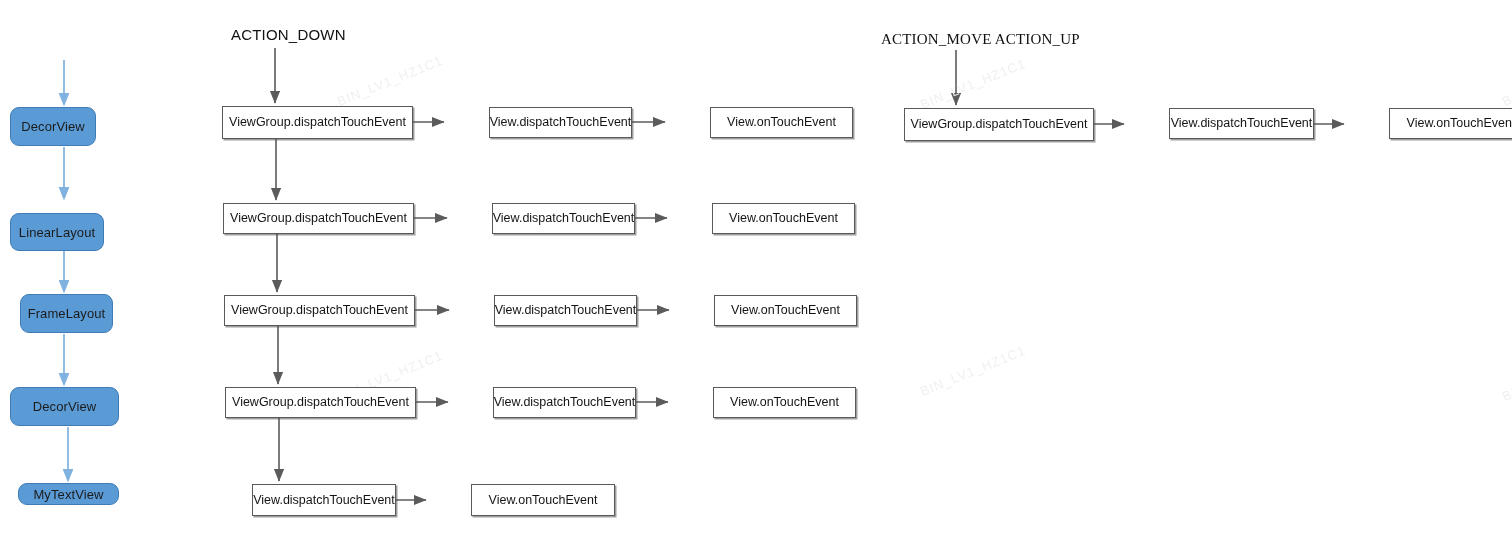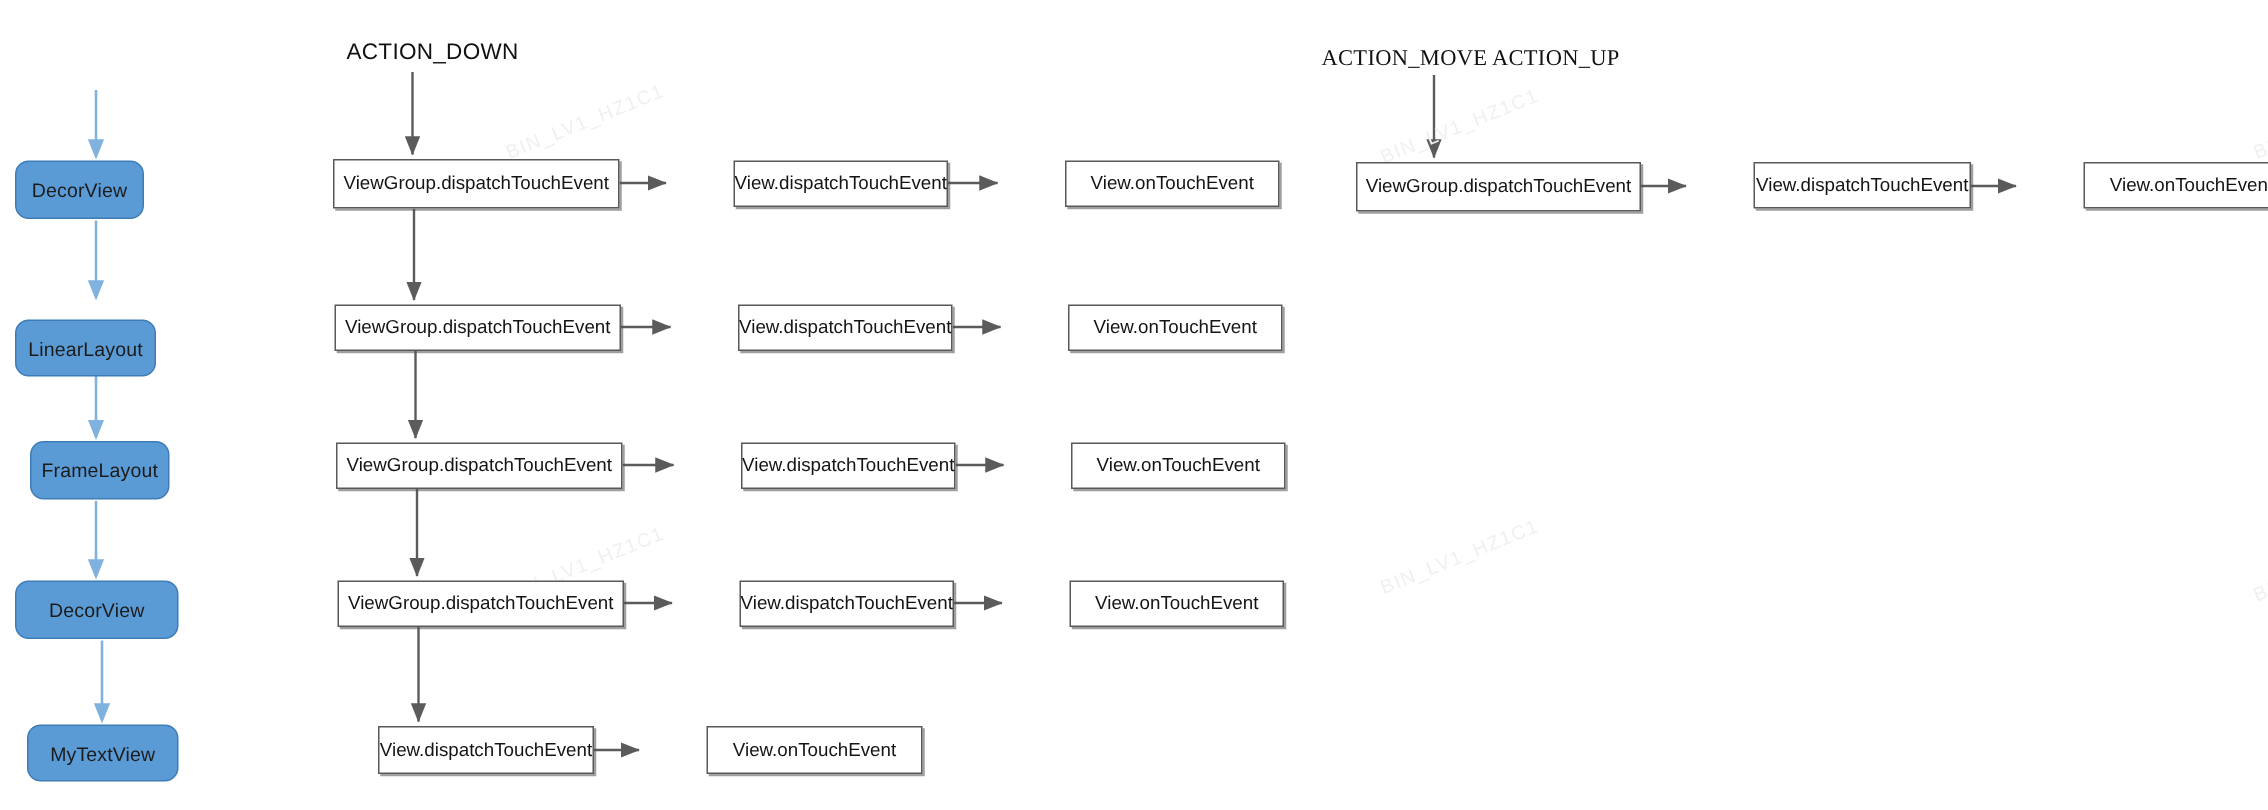--- a/index.html
+++ b/index.html
@@ -136,21 +136,21 @@
   <div class="wm-diag" style="left:918px;top:98px;">BIN_LV1_HZ1C1</div>
   <div class="wm-diag" style="left:335px;top:390px;">BIN_LV1_HZ1C1</div>
   <div class="wm-diag" style="left:918px;top:385px;">BIN_LV1_HZ1C1</div>
   <div class="wm-diag" style="left:1500px;top:95px;">BIN_LV1_HZ1C1</div>
   <div class="wm-diag" style="left:1500px;top:390px;">BIN_LV1_HZ1C1</div>
 
   <div class="vnode" style="left:10px;top:107px;width:86px;height:39px;">DecorView</div>
   <div class="vnode" style="left:10px;top:213px;width:94px;height:38px;">LinearLayout</div>
   <div class="vnode" style="left:20px;top:294px;width:93px;height:39px;">FrameLayout</div>
   <div class="vnode" style="left:10px;top:387px;width:109px;height:39px;">DecorView</div>
-  <div class="vnode" style="left:18px;top:483px;width:101px;height:38px;">MyTextView</div>
+  <div class="vnode" style="left:18px;top:483px;width:101px;height:22px;">MyTextView</div>
 
   <div class="flabel" style="left:231px;top:26px;">ACTION_DOWN</div>
 
   <div class="fbox" style="left:180px;top:106px;width:191px;height:33px;">ViewGroup.dispatchTouchEvent</div>
   <div class="fbox" style="left:447px;top:107px;width:143px;height:31px;">View.dispatchTouchEvent</div>
   <div class="fbox" style="left:668px;top:107px;width:143px;height:31px;">View.onTouchEvent</div>
 
   <div class="fbox" style="left:181px;top:203px;width:191px;height:31px;">ViewGroup.dispatchTouchEvent</div>
   <div class="fbox" style="left:450px;top:203px;width:143px;height:31px;">View.dispatchTouchEvent</div>
   <div class="fbox" style="left:670px;top:203px;width:143px;height:31px;">View.onTouchEvent</div>

